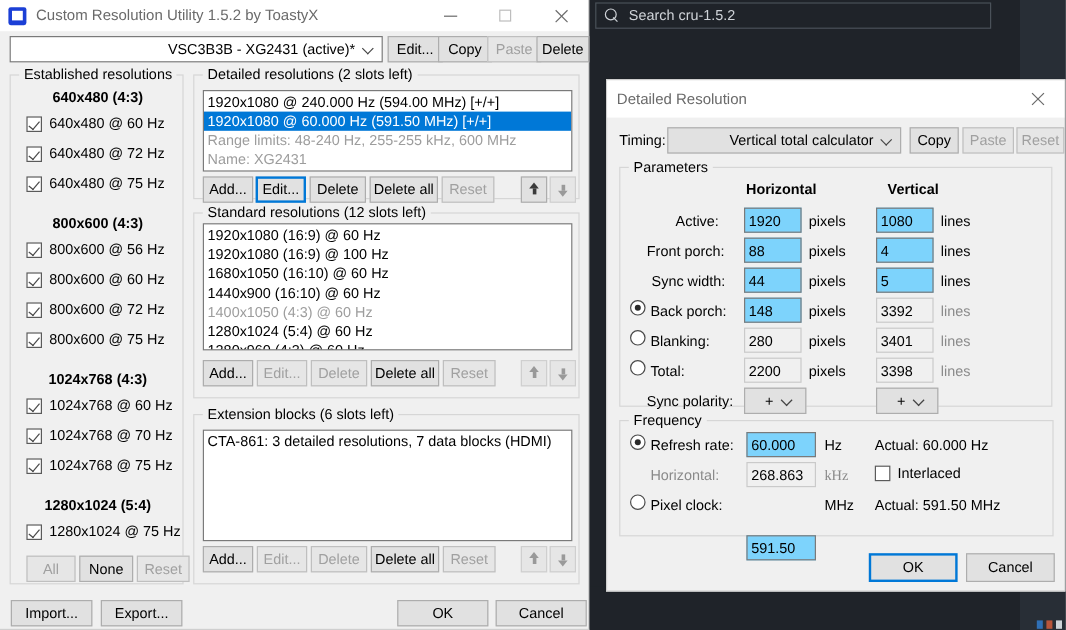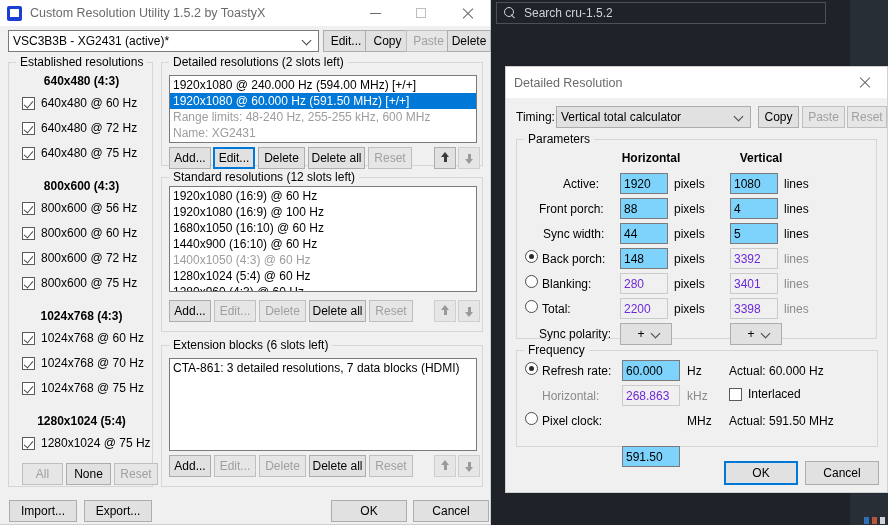--- a/index.html
+++ b/index.html
@@ -53,25 +53,25 @@
   }
   .btn.disabled { color:#a0a0a0; border-color:#bfbfbf; background:#e6e6e6; }
   .btn.focused { border:2px solid #0078d7; background:#e1e1e1; }
   .btn.default-ok { border:2px solid #0078d7; background:#e1e1e1; }
 
   .tfield {
     background:#7dd3fc; border:1px solid #7a7a7a; height:21px;
     display:flex; align-items:center; padding:0 3px;
     font-size:12px; color:#000; overflow:hidden;
   }
-  .tfield.disabled { background:#f0f0f0; border-color:#cacaca; color:#6d28d9; }
+  .tfield.disabled { background:#f0f0f0; border-color:#cacaca; color:#000000; }
 
   .combo {
     background:#e1e1e1; border:1px solid #adadad; height:22px;
-    display:flex; align-items:center; padding:0 0 0 4px; font-size:12px;
+    display:flex; align-items:center; padding:0 0 0 4px; font-size:12px;text-align:right;
   }
   .combo.white { background:#fff; border-color:#7a7a7a; }
   .combo .cbtext { flex:1; overflow:hidden; white-space:nowrap; }
   .combo .chev {
     width:22px; height:100%; display:flex; align-items:center; justify-content:center;
   }
   .chev-glyph{
     display:inline-block; width:8px; height:8px; position:relative;
   }
   .chev-glyph::after{
@@ -457,21 +457,21 @@
     <span class="legend">Frequency</span>
 
     <span class="radio on" style="position:absolute;left:8px;top:11px;"></span>
     <span class="lab" style="position:absolute;left:25px;top:13px;">Refresh rate:</span>
     <div class="tfield" style="position:absolute;left:105px;top:9px;width:58px;">60.000</div>
     <span class="lab" style="position:absolute;left:170px;top:13px;">Hz</span>
     <span class="lab" style="position:absolute;left:212px;top:13px;">Actual: 60.000 Hz</span>
 
     <span class="lab dim" style="position:absolute;left:25px;top:38px;">Horizontal:</span>
     <div class="tfield disabled" style="position:absolute;left:105px;top:34px;width:58px;">268.863</div>
-    <span class="lab dim" style="position:absolute;left:170px;top:38px;">kHz</span>
+    <span class="lab dim" style="position:absolute;left:170px;top:38px;font-family:Liberation Serif, serif;">kHz</span>
     <div class="cbrow" style="position:absolute;left:212px;top:36px;">
       <span class="cbox"></span>
       <span>Interlaced</span>
     </div>
 
     <span class="radio" style="position:absolute;left:8px;top:61px;"></span>
     <span class="lab" style="position:absolute;left:25px;top:63px;">Pixel clock:</span>
     <div class="tfield" style="position:absolute;left:105px;top:59px;width:58px;margin-top:36px;">591.50</div>
     <span class="lab" style="position:absolute;left:170px;top:63px;">MHz</span>
     <span class="lab" style="position:absolute;left:212px;top:63px;">Actual: 591.50 MHz</span>

